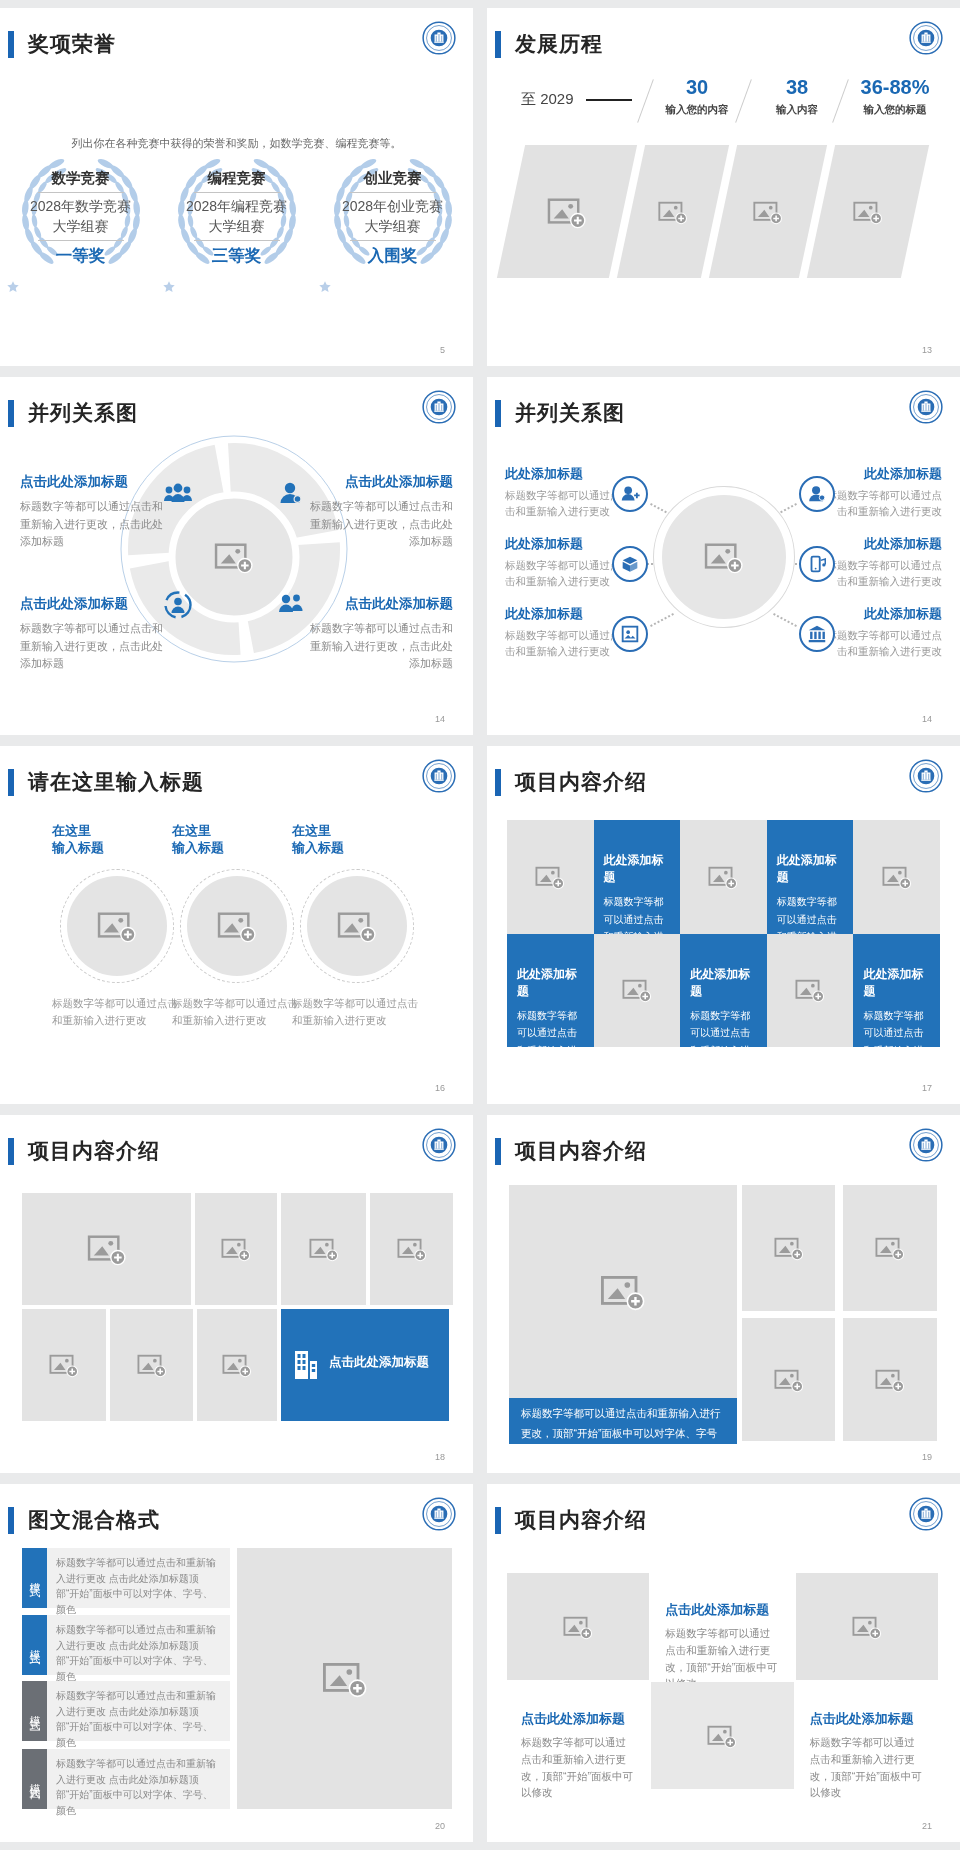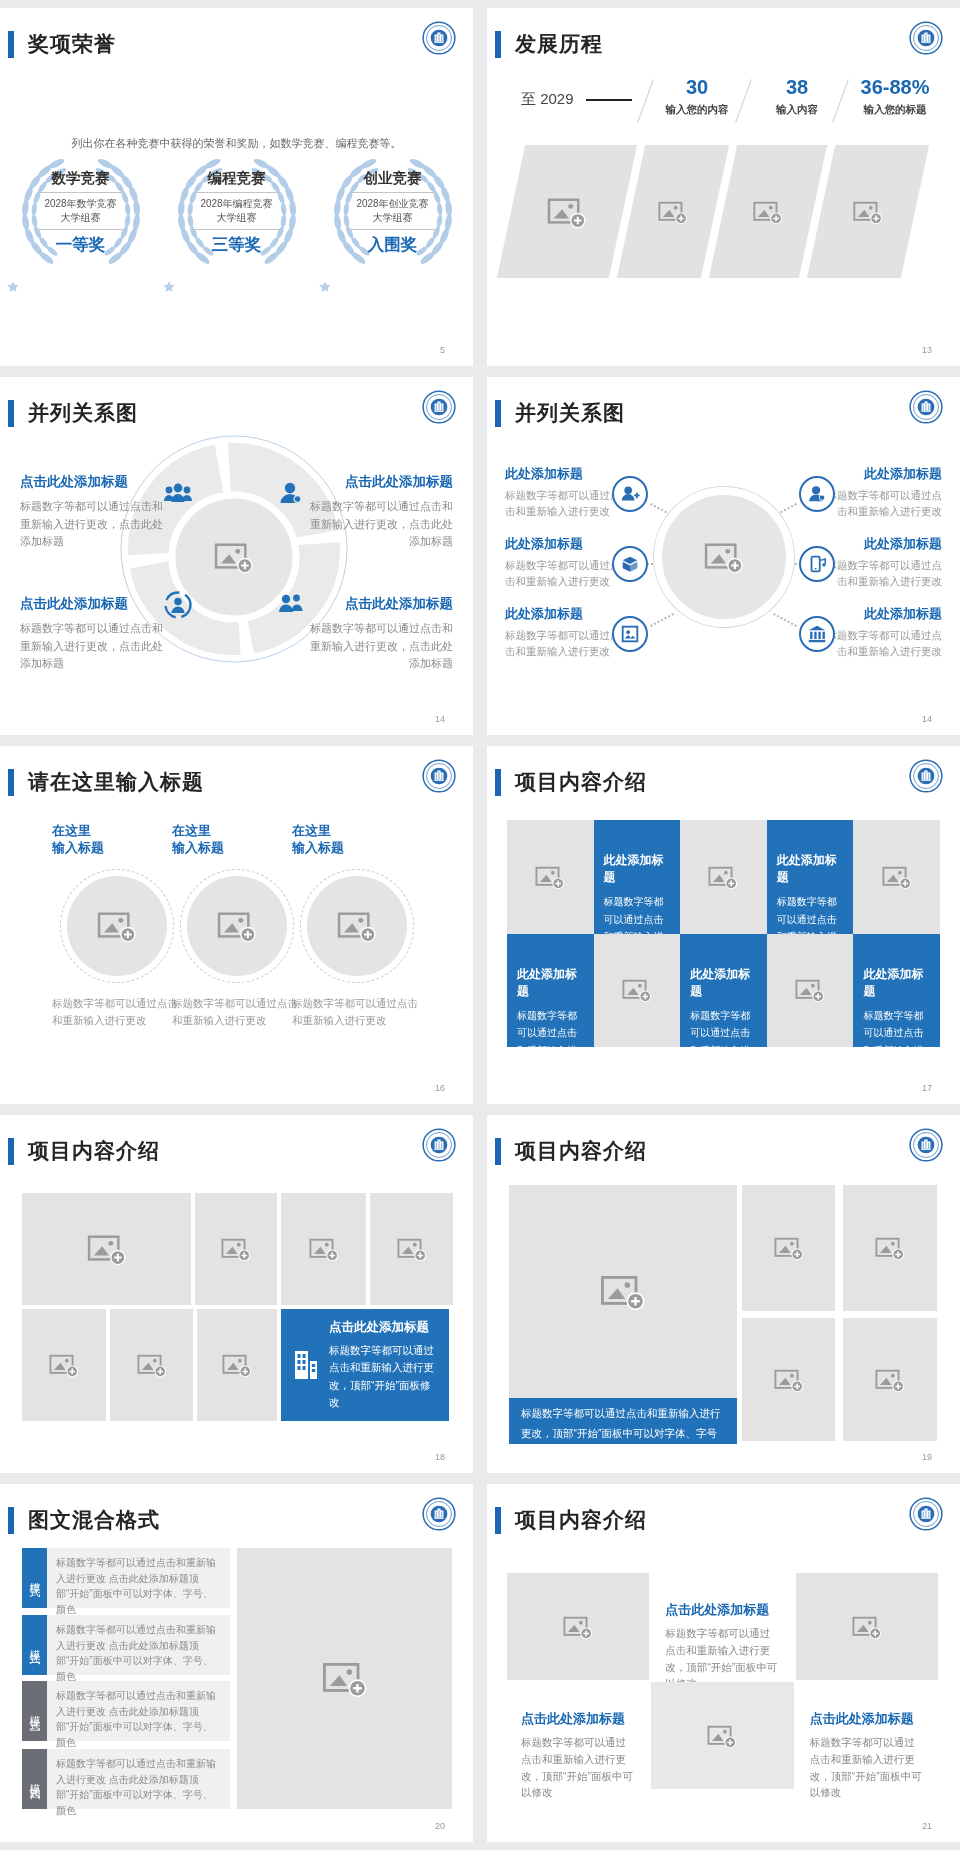--- a/index.html
+++ b/index.html
@@ -19,21 +19,21 @@
 
   
   .s12-heading { position:absolute; top:86px; left:0; right:0; text-align:center; font-size:25px; font-weight:bold; color:#2b2b2b; letter-spacing:1px; }
   .s12-sub { position:absolute; top:128px; left:0; right:0; text-align:center; font-size:11px; color:#666; }
   .awards { position:absolute; top:150px; left:0; right:0; display:flex; justify-content:center; gap:6px; }
   .award { position:relative; width:150px; height:128px; }
   .wreath { position:absolute; left:0; top:0; }
   .award-body { position:relative; text-align:center; padding-top:11px; z-index:2; }
   .aw-title { font-size:14.5px; font-weight:bold; color:#333; }
   .aw-div { width:86px; height:1px; background:#c4c4c4; margin:4px auto; }
-  .aw-sub { font-size:10px; color:#555; line-height:1.4; }
+  .aw-sub { font-size:14px; color:#555; line-height:1.4; }
   .aw-prize { font-size:16.5px; font-weight:bold; color:#1a68b3; margin-top:4px; }
   .aw-star { position:absolute; bottom:-8px; left:0; right:0; text-align:center; z-index:2; }
 
   
   .tl-row { position:absolute; left:34px; top:82px; font-size:15px; color:#444; display:flex; align-items:center; }
   .tl-dash { display:inline-block; width:46px; height:2px; background:#222; margin-left:12px; }
   .stat { position:absolute; width:100px; text-align:center; top:68px; }
   .stat-v { font-size:20px; font-weight:bold; color:#1a68b3; }
   .stat-l { font-size:10.5px; font-weight:bold; color:#444; margin-top:4px; }
   .sep13 { position:absolute; top:70px; width:1px; height:46px; background:#ccc; transform:rotate(20deg); }
@@ -816,21 +816,20 @@
                 <rect x="9.5" y="11" width="3" height="4"></rect>
                 <rect x="4.5" y="17" width="3" height="4"></rect>
                 <rect x="9.5" y="17" width="3" height="4"></rect>
                 <rect x="18.8" y="15" width="3.4" height="3"></rect>
                 <rect x="18.8" y="20" width="3.4" height="3"></rect>
               </g>
             </svg>
           </span>
         <div>
           <div class="bt">点击此处添加标题</div>
-          <div class="bb">标题数字等都可以通过点击和重新输入进行更改，顶部“开始”面板修改</div>
         </div>
       </div>
     </div>
     <div class="pg">18</div>
   </div>
 
   <div class="slide">
     <div class="sl-header">
       <span class="hbar"></span>
       <span class="htitle">项目内容介绍</span>

